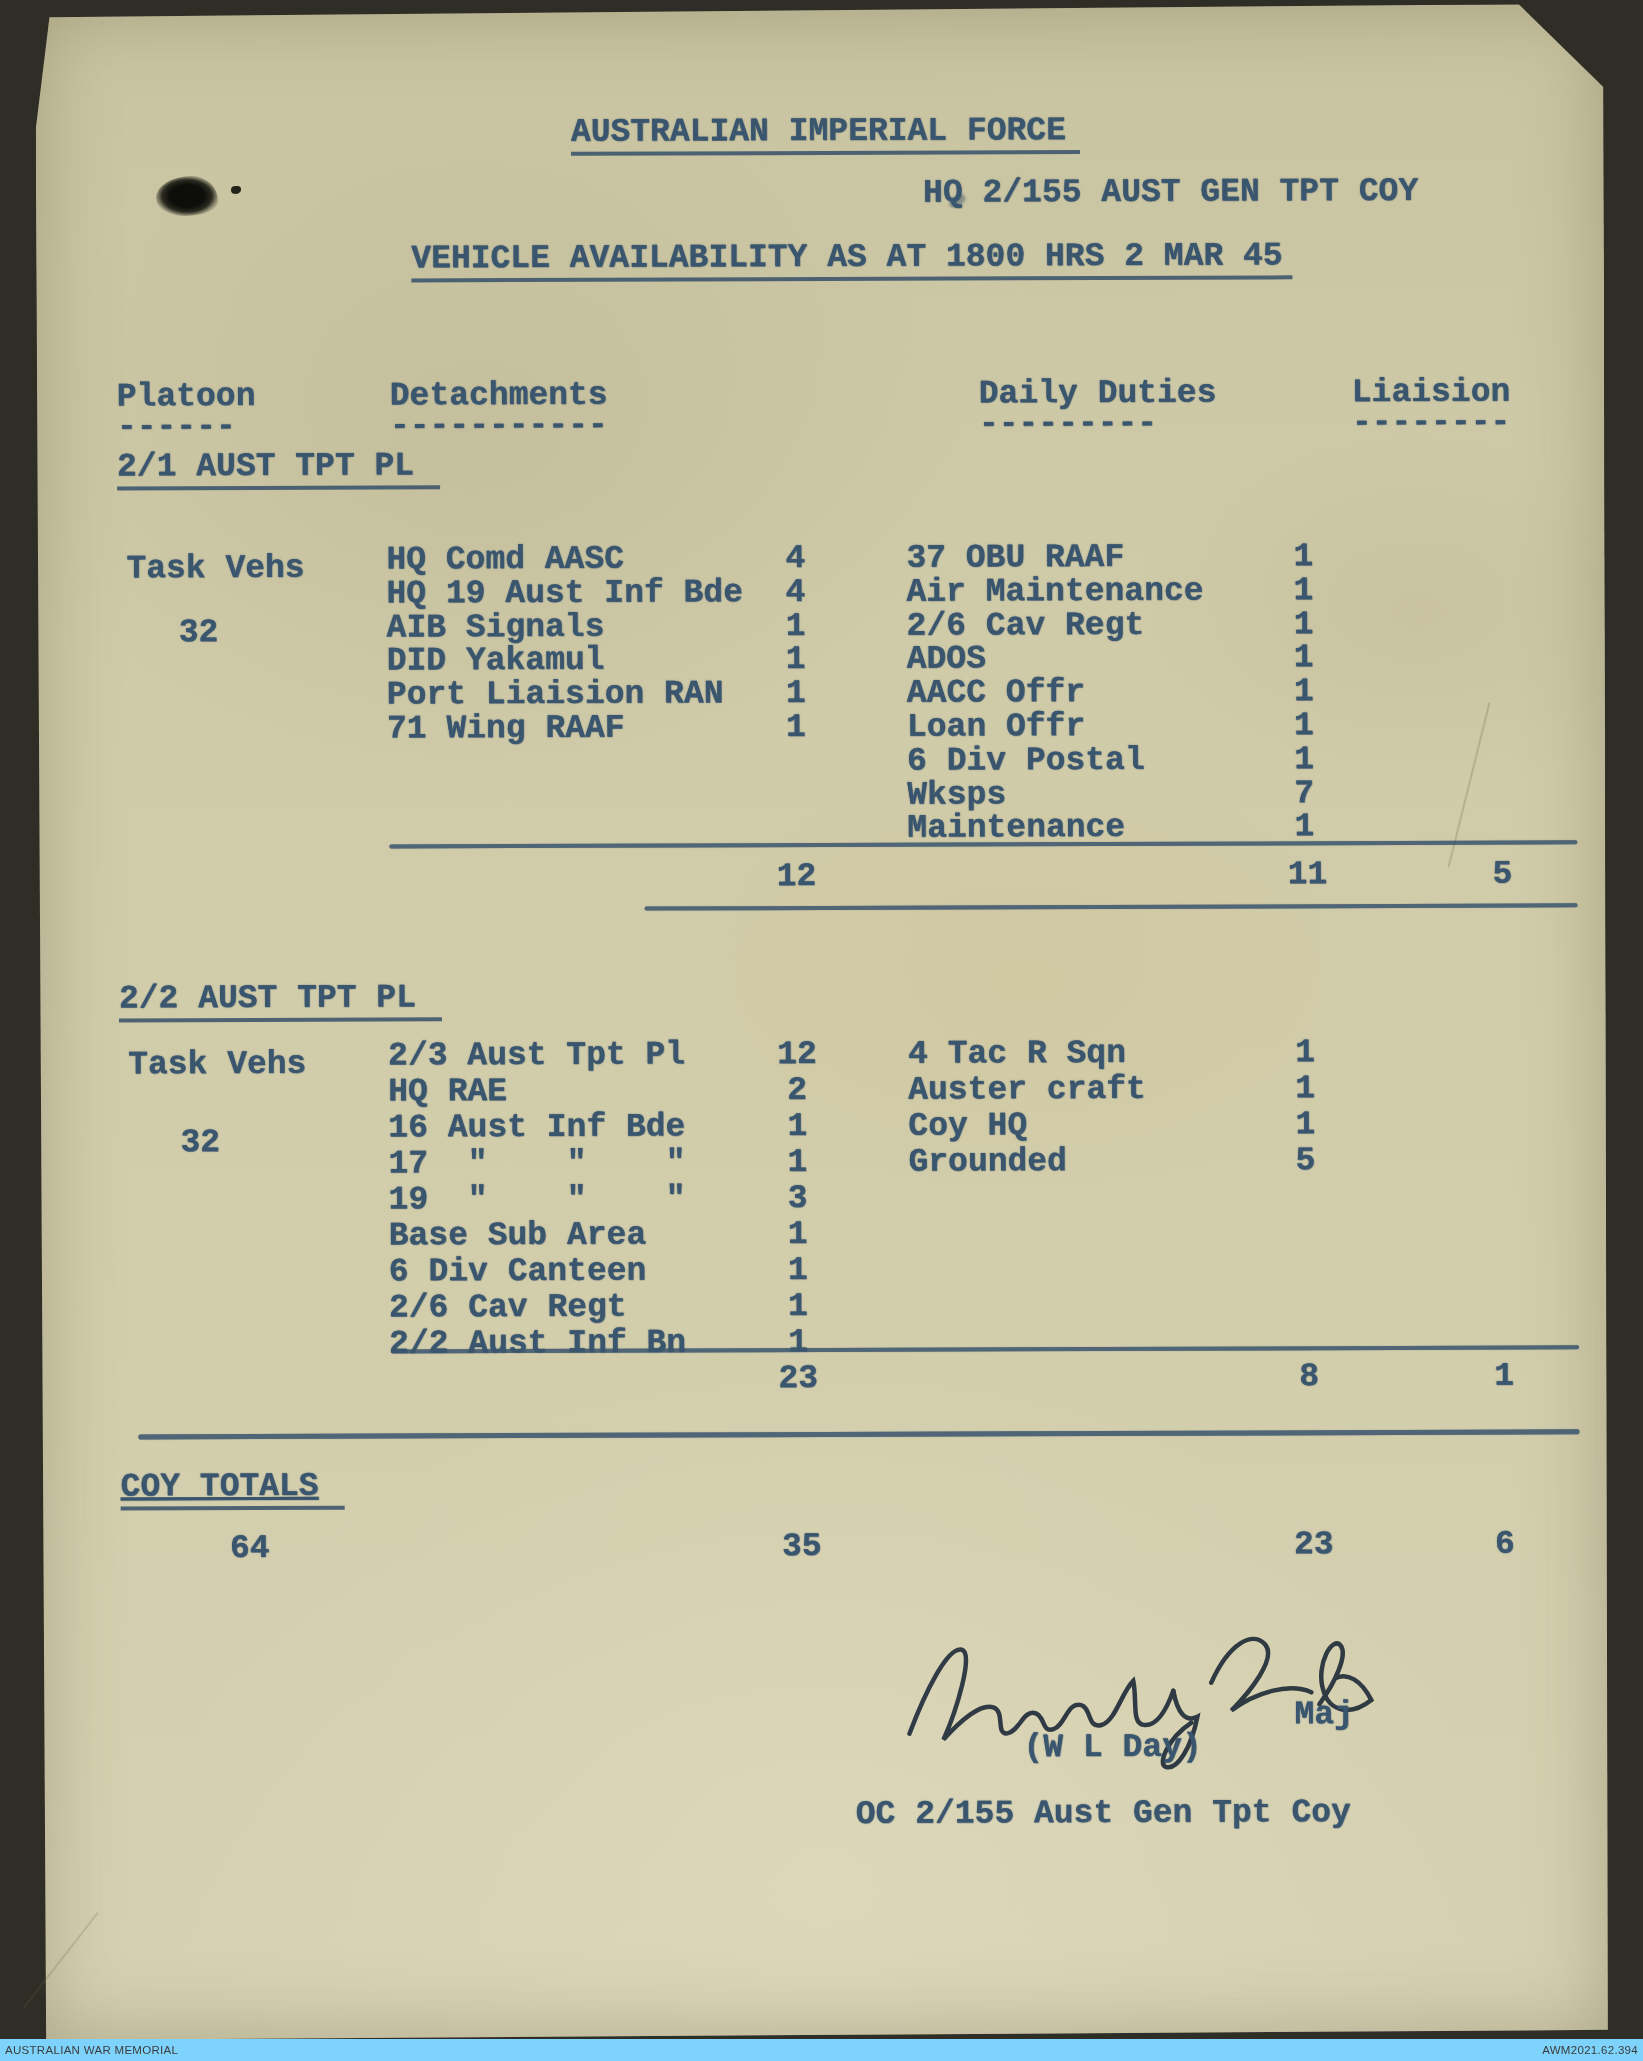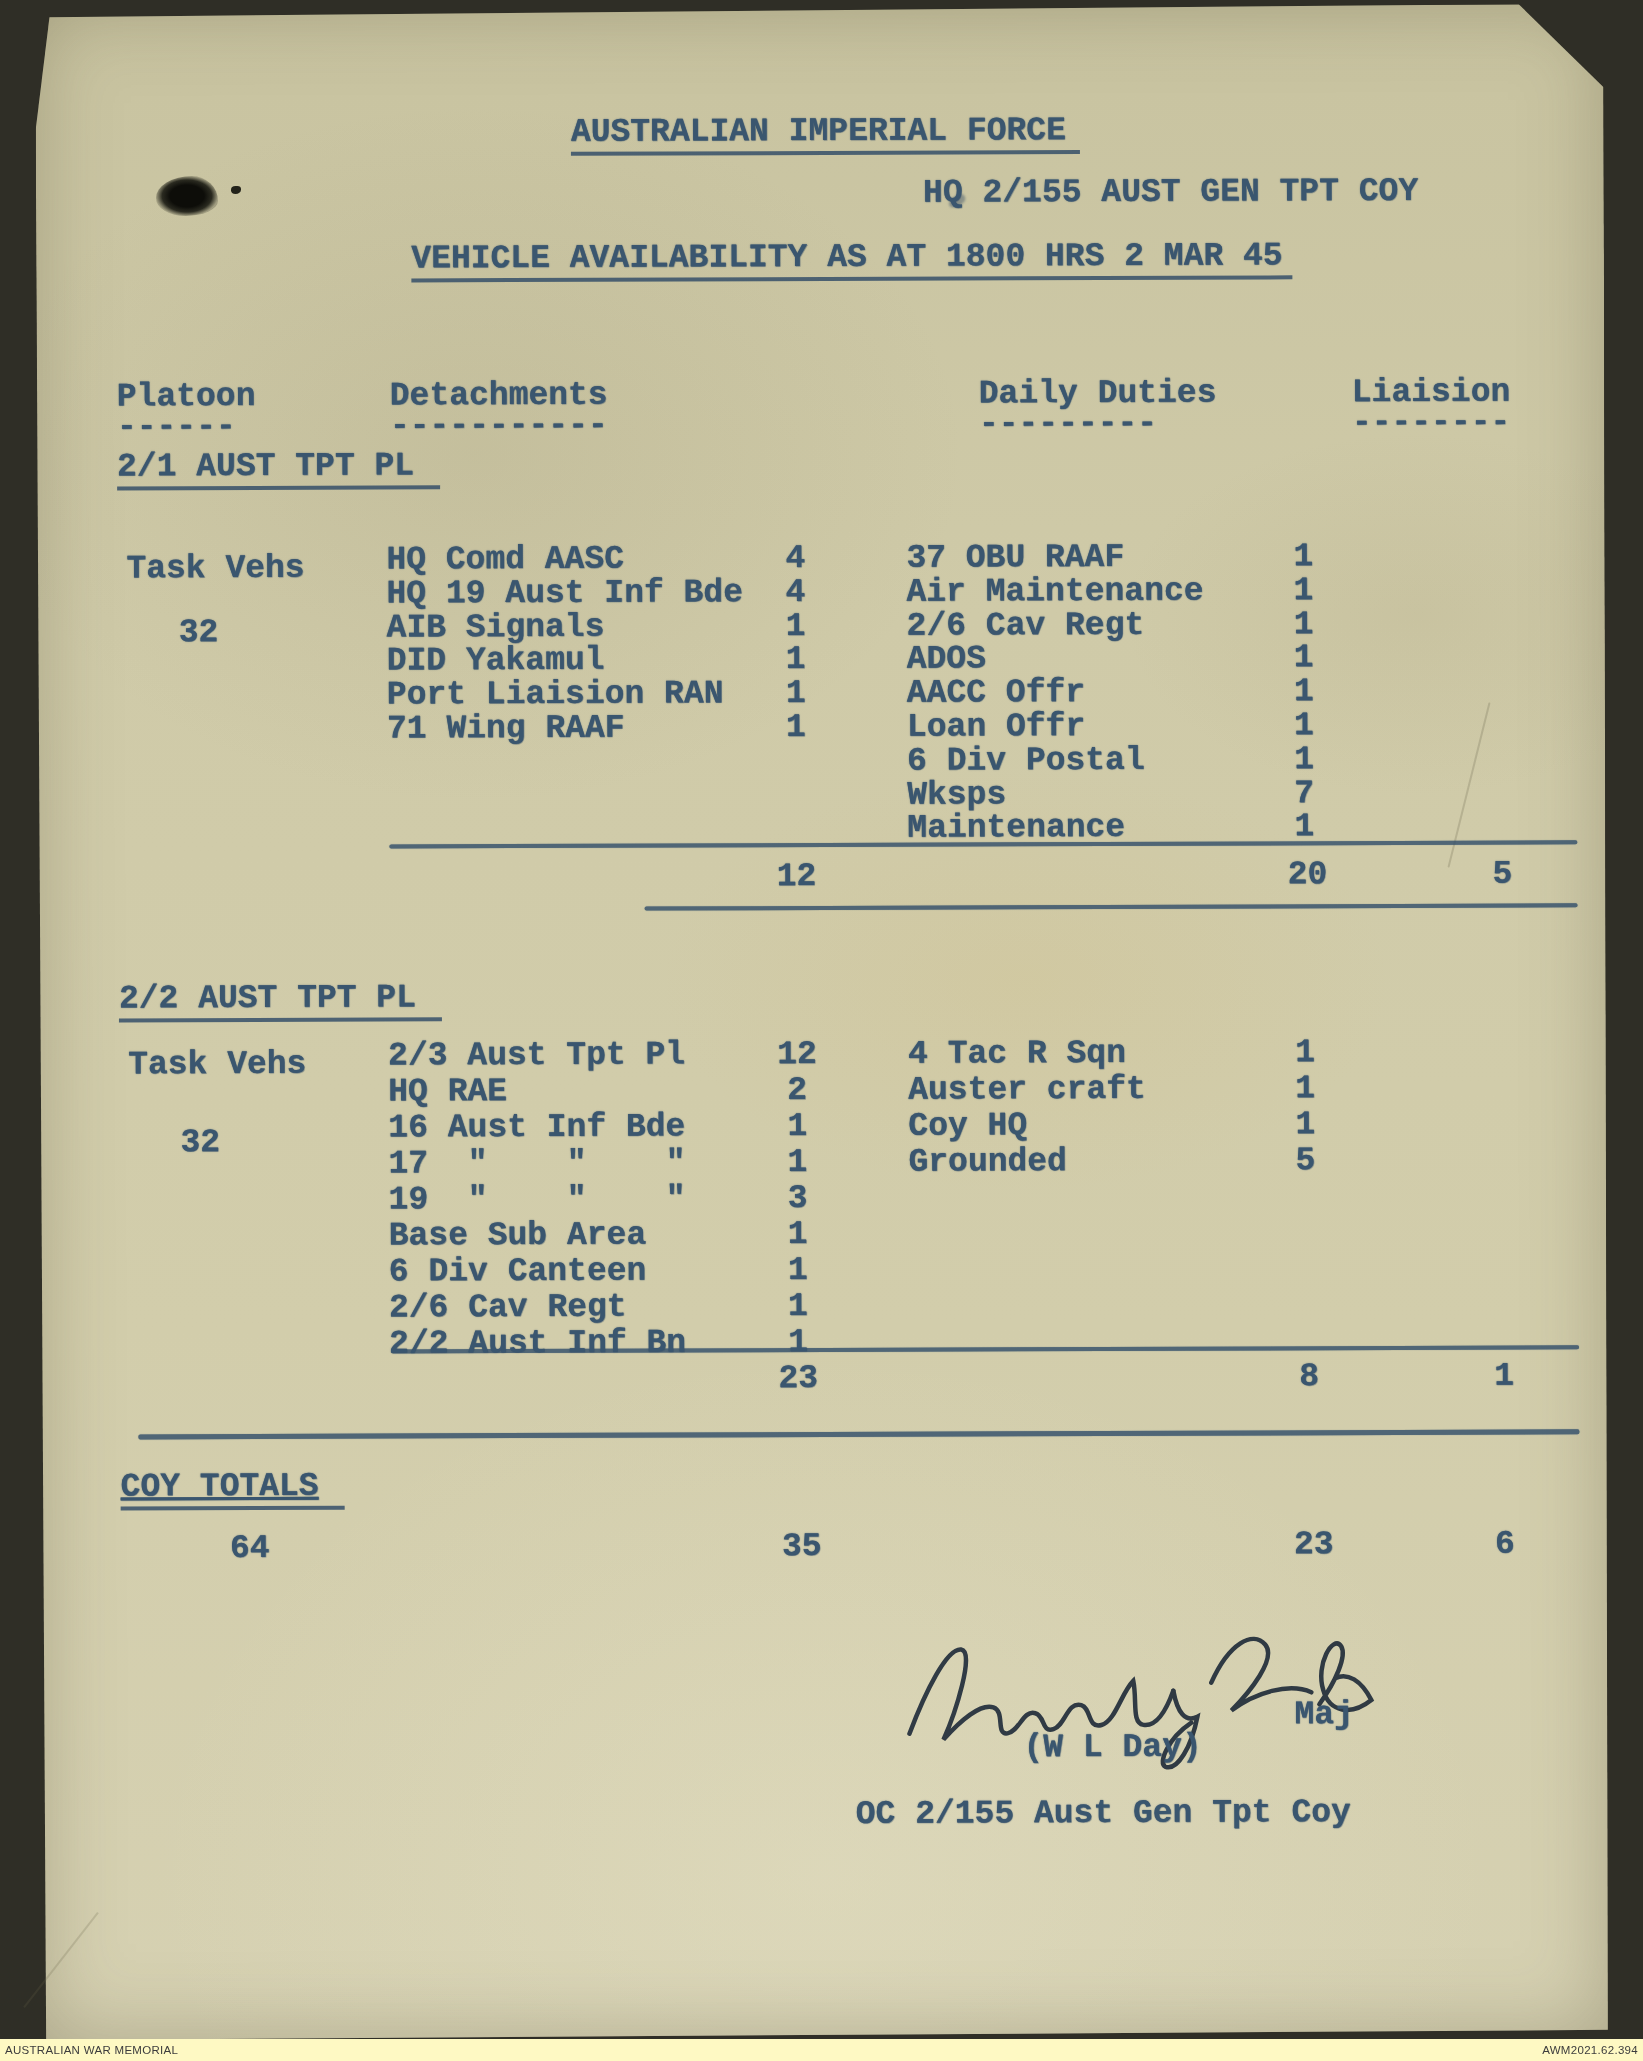--- a/index.html
+++ b/index.html
@@ -42,21 +42,21 @@
   #col-det{left:392px;top:378px;}       #col-det-d{left:392px;top:408px;}
   #col-duty{left:981px;top:378px;}      #col-duty-d{left:981px;top:408px;}
   #col-avail{left:1354px;top:378px;}    #col-avail-d{left:1354px;top:408px;}
   #coy-totals-label{left:119px;top:1468px;text-decoration:underline;}
   
   #sig-svg{position:absolute;left:893px;top:1622px;width:500px;height:160px;}
   #sig-rank{left:1292px;top:1700px;}
   #sig-name{left:1021px;top:1732px;}
   #sig-title{left:853px;top:1798px;}
   
-  #credits{position:absolute;left:0;bottom:0;width:100%;height:22px;background:#fef9c3;
+  #credits{position:absolute;left:0;bottom:0;width:100%;height:22px;background:#7dd3fc;
            display:flex;justify-content:space-between;align-items:center;
            font-family:"Liberation Sans", sans-serif;font-size:11.5px;color:#3c3c3c;
            padding:0 5px;box-sizing:border-box;letter-spacing:0.3px;}
 </style>
 </head>
 <body>
 
 <div id="stage">
   <div id="paper"></div>
   <div id="crease1"></div>
@@ -114,21 +114,21 @@
         <span class="t" style="left: 1235px; width: 140px; text-align: center; top: 677.2px;">1</span>
         <span class="t" style="left: 908px; top: 711px;">Loan Offr</span>
         <span class="t" style="left: 1235px; width: 140px; text-align: center; top: 711px;">1</span>
         <span class="t" style="left: 908px; top: 744.8px;">6 Div Postal</span>
         <span class="t" style="left: 1235px; width: 140px; text-align: center; top: 744.8px;">1</span>
         <span class="t" style="left: 908px; top: 778.6px;">Wksps</span>
         <span class="t" style="left: 1235px; width: 140px; text-align: center; top: 778.6px;">7</span>
         <span class="t" style="left: 908px; top: 812.4px;">Maintenance</span>
         <span class="t" style="left: 1235px; width: 140px; text-align: center; top: 812.4px;">1</span>
         <span class="t" style="left: 727px; width: 140px; text-align: center; top: 860px;">12</span>
-        <span class="t" style="left: 1238px; width: 140px; text-align: center; top: 860px;">20</span>
+        <span class="t" style="left: 1238px; width: 140px; text-align: center; top: 860px;">11</span>
         <span class="t" style="left: 1433px; width: 140px; text-align: center; top: 860px;">5</span>
         <span class="t underline" style="left: 119px; top: 980px;">2/2 AUST TPT PL</span>
         <span class="t" style="left: 128px; top: 1046px;">Task Vehs</span>
         <span class="t" style="left: 180px; top: 1124px;">32</span>
         <span class="t" style="left: 388px; top: 1038px;">2/3 Aust Tpt Pl</span>
         <span class="t" style="left: 727px; width: 140px; text-align: center; top: 1038px;">12</span>
         <span class="t" style="left: 388px; top: 1074px;">HQ RAE</span>
         <span class="t" style="left: 727px; width: 140px; text-align: center; top: 1074px;">2</span>
         <span class="t" style="left: 388px; top: 1110px;">16 Aust Inf Bde</span>
         <span class="t" style="left: 727px; width: 140px; text-align: center; top: 1110px;">1</span>

